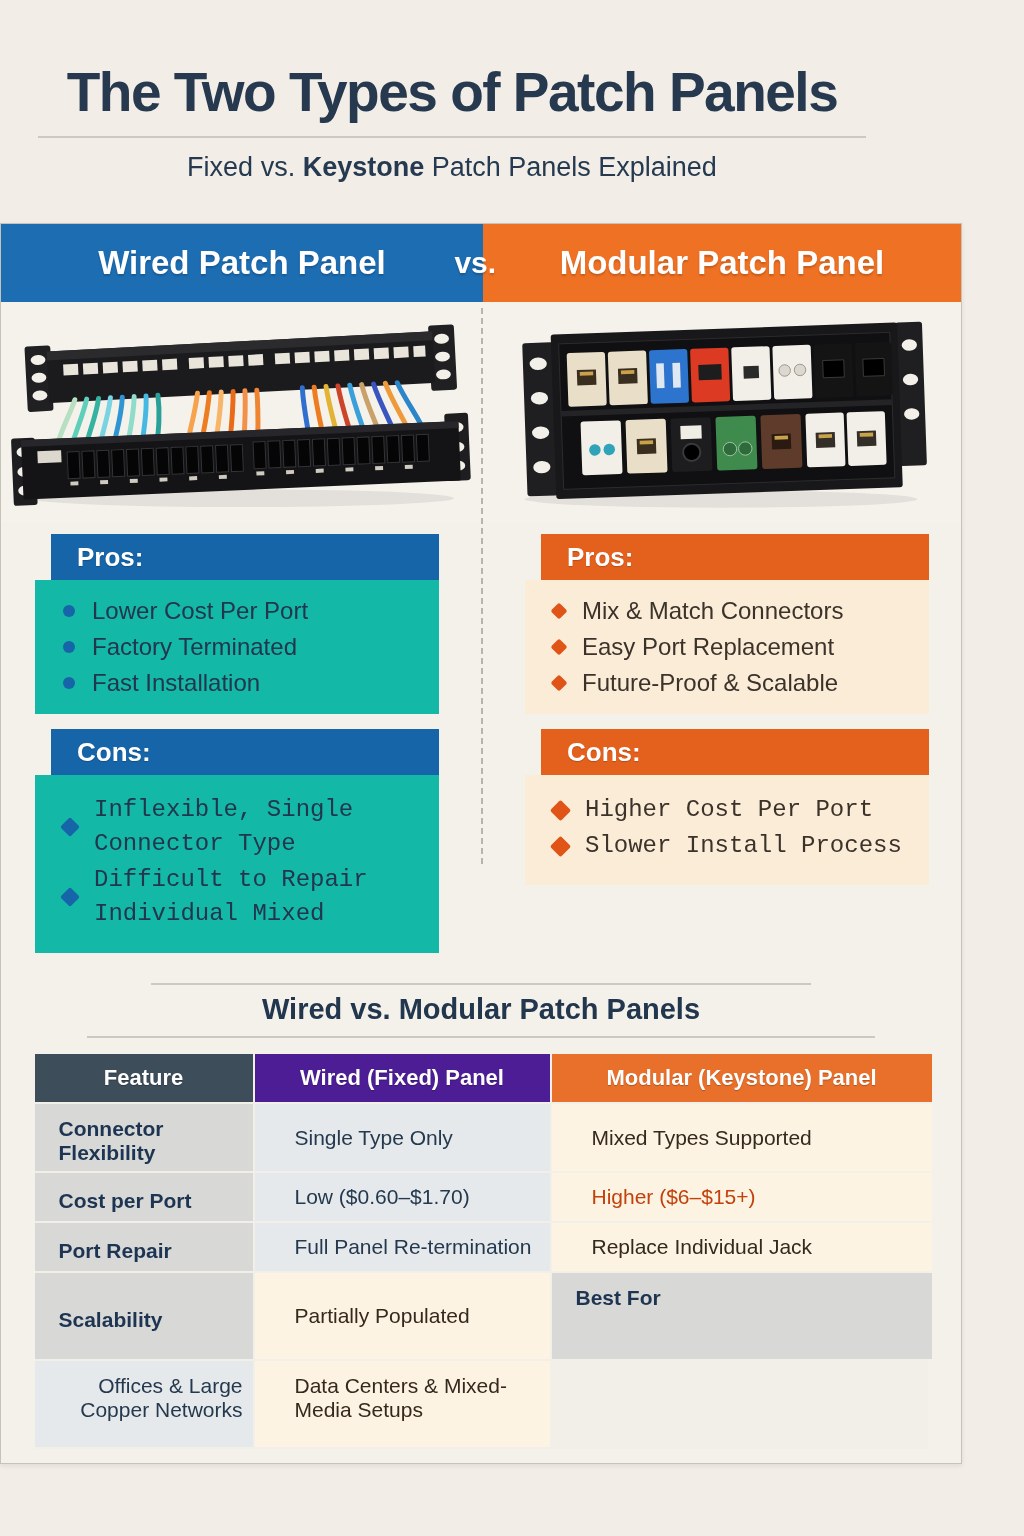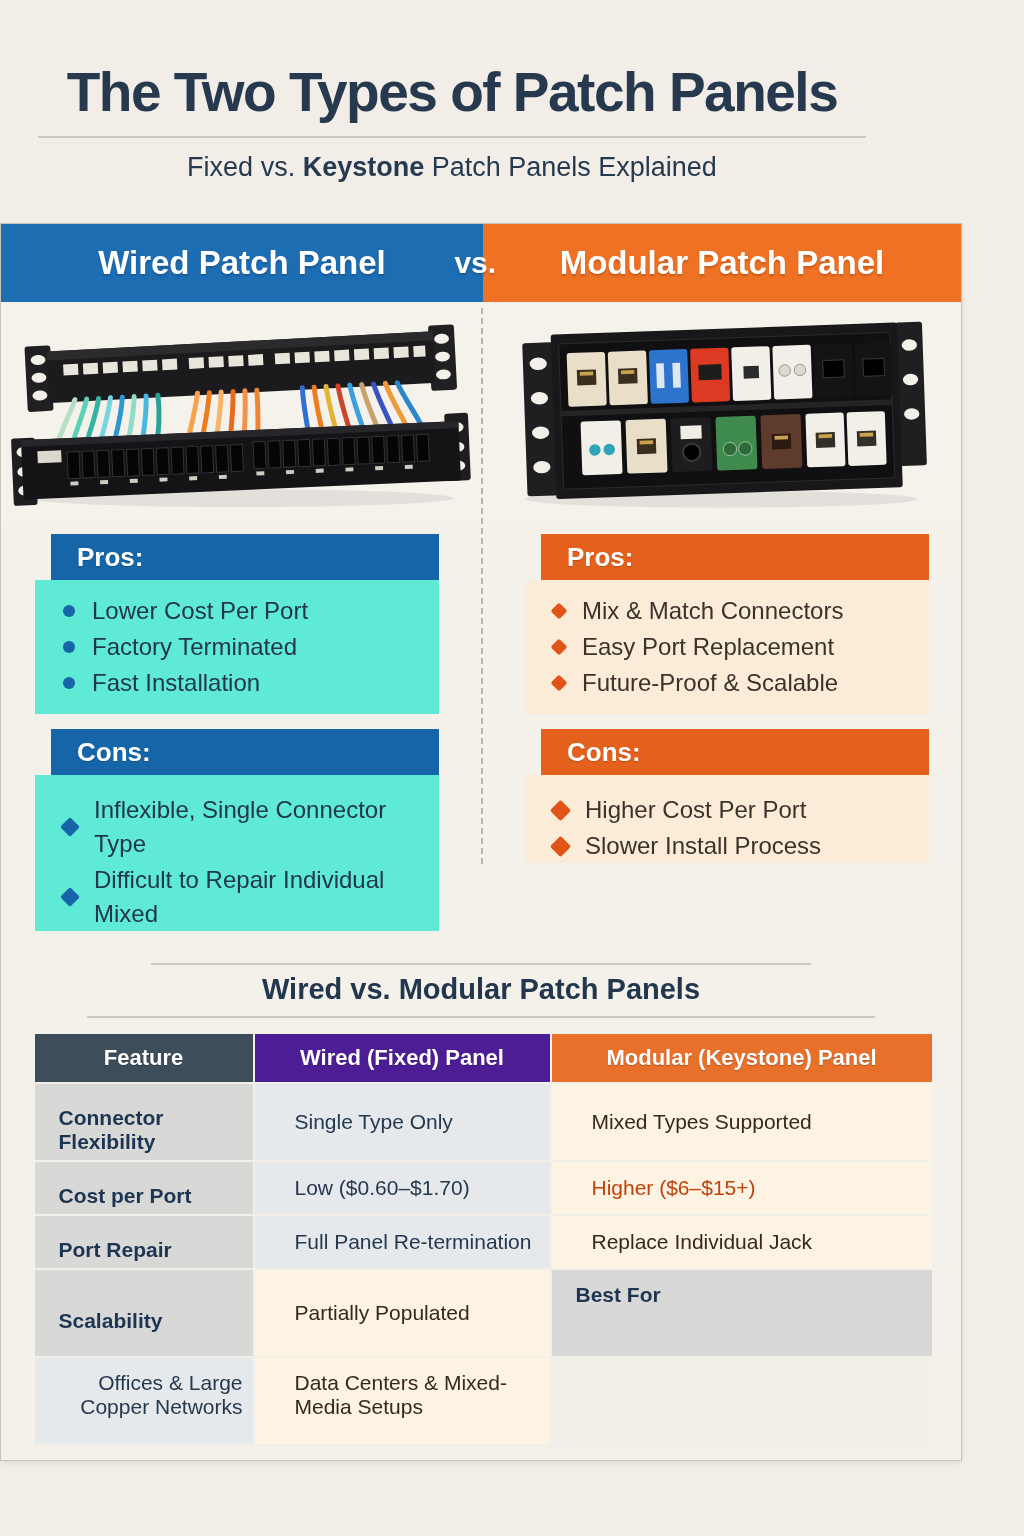--- a/index.html
+++ b/index.html
@@ -70,24 +70,24 @@
   .pc-col.right { padding:0 32px 2px 44px; }
   .pc-header {
     height:46px; color:#fff; font-size:26px; font-weight:800;
     display:flex; align-items:center; padding-left:26px;
     text-shadow:0 1px 1px rgba(0,0,0,0.2);
     margin-left:16px;
   }
   .left  .pc-header { background:var(--pros-blue); }
   .right .pc-header { background:var(--cons-orange); }
   .pc-list { list-style:none; padding:12px 8px 12px 28px; }
-  .left  .pc-list { background:#5eead4; }
+  .left  .pc-list { background:#14b8a6; }
   .right .pc-list { background:#fbecd8; }
   .cons-box { margin-top:15px; }
-  .cons-box .pc-list { padding:16px 8px 0 28px; }
+  .cons-box .pc-list { padding:16px 8px 20px 28px;font-family:Liberation Mono, monospace; }
   .pc-list li {
     display:flex; align-items:center; gap:17px;
     font-size:24px; line-height:34px; margin:2px 0;
   }
   .left  .pc-list li { color:#22364e; }
   .right .pc-list li { color:#3b332a; }
   .bullet { flex:0 0 auto; }
   .bullet.dot     { width:12px; height:12px; border-radius:50%; background:var(--pros-blue); }
   .bullet.diamond { width:12px; height:12px; transform:rotate(45deg); border-radius:2px; }
   .left  .bullet.diamond { background:var(--pros-blue); width:14px; height:14px; }
@@ -112,21 +112,21 @@
     min-height:48px; font-size:21px;
   }
   .thead {
     color:#fff; font-weight:700; font-size:22px;
     justify-content:center; text-align:center;
     text-shadow:0 1px 1px rgba(0,0,0,0.25);
   }
   .h1 { background:#3d4d5a; }
   .h2 { background:#4c1d95; }
   .h3 { background:#e9702a; }
-  .c1 { background:#d8d8d6; color:#1d3553; font-weight:700; padding:22px 8px 6px 24px; }
+  .c1 { background:#d8d8d6; color:#1d3553; font-weight:700; padding:13px 8px 6px 24px; }
   .c2 { background:#e6e9ec; color:#25394e; padding:6px 10px 6px 40px;text-align:right; }
   .c3 { background:#fdf3e2; color:#35291f; padding:6px 10px 6px 40px; }
   .tall { min-height:86px; align-items:flex-start; padding-top:13px; }
   .red { color:#c2410c; }
 
   .card-bottom-pad { height:14px; }
 </style>
 </head>
 <body>
 

